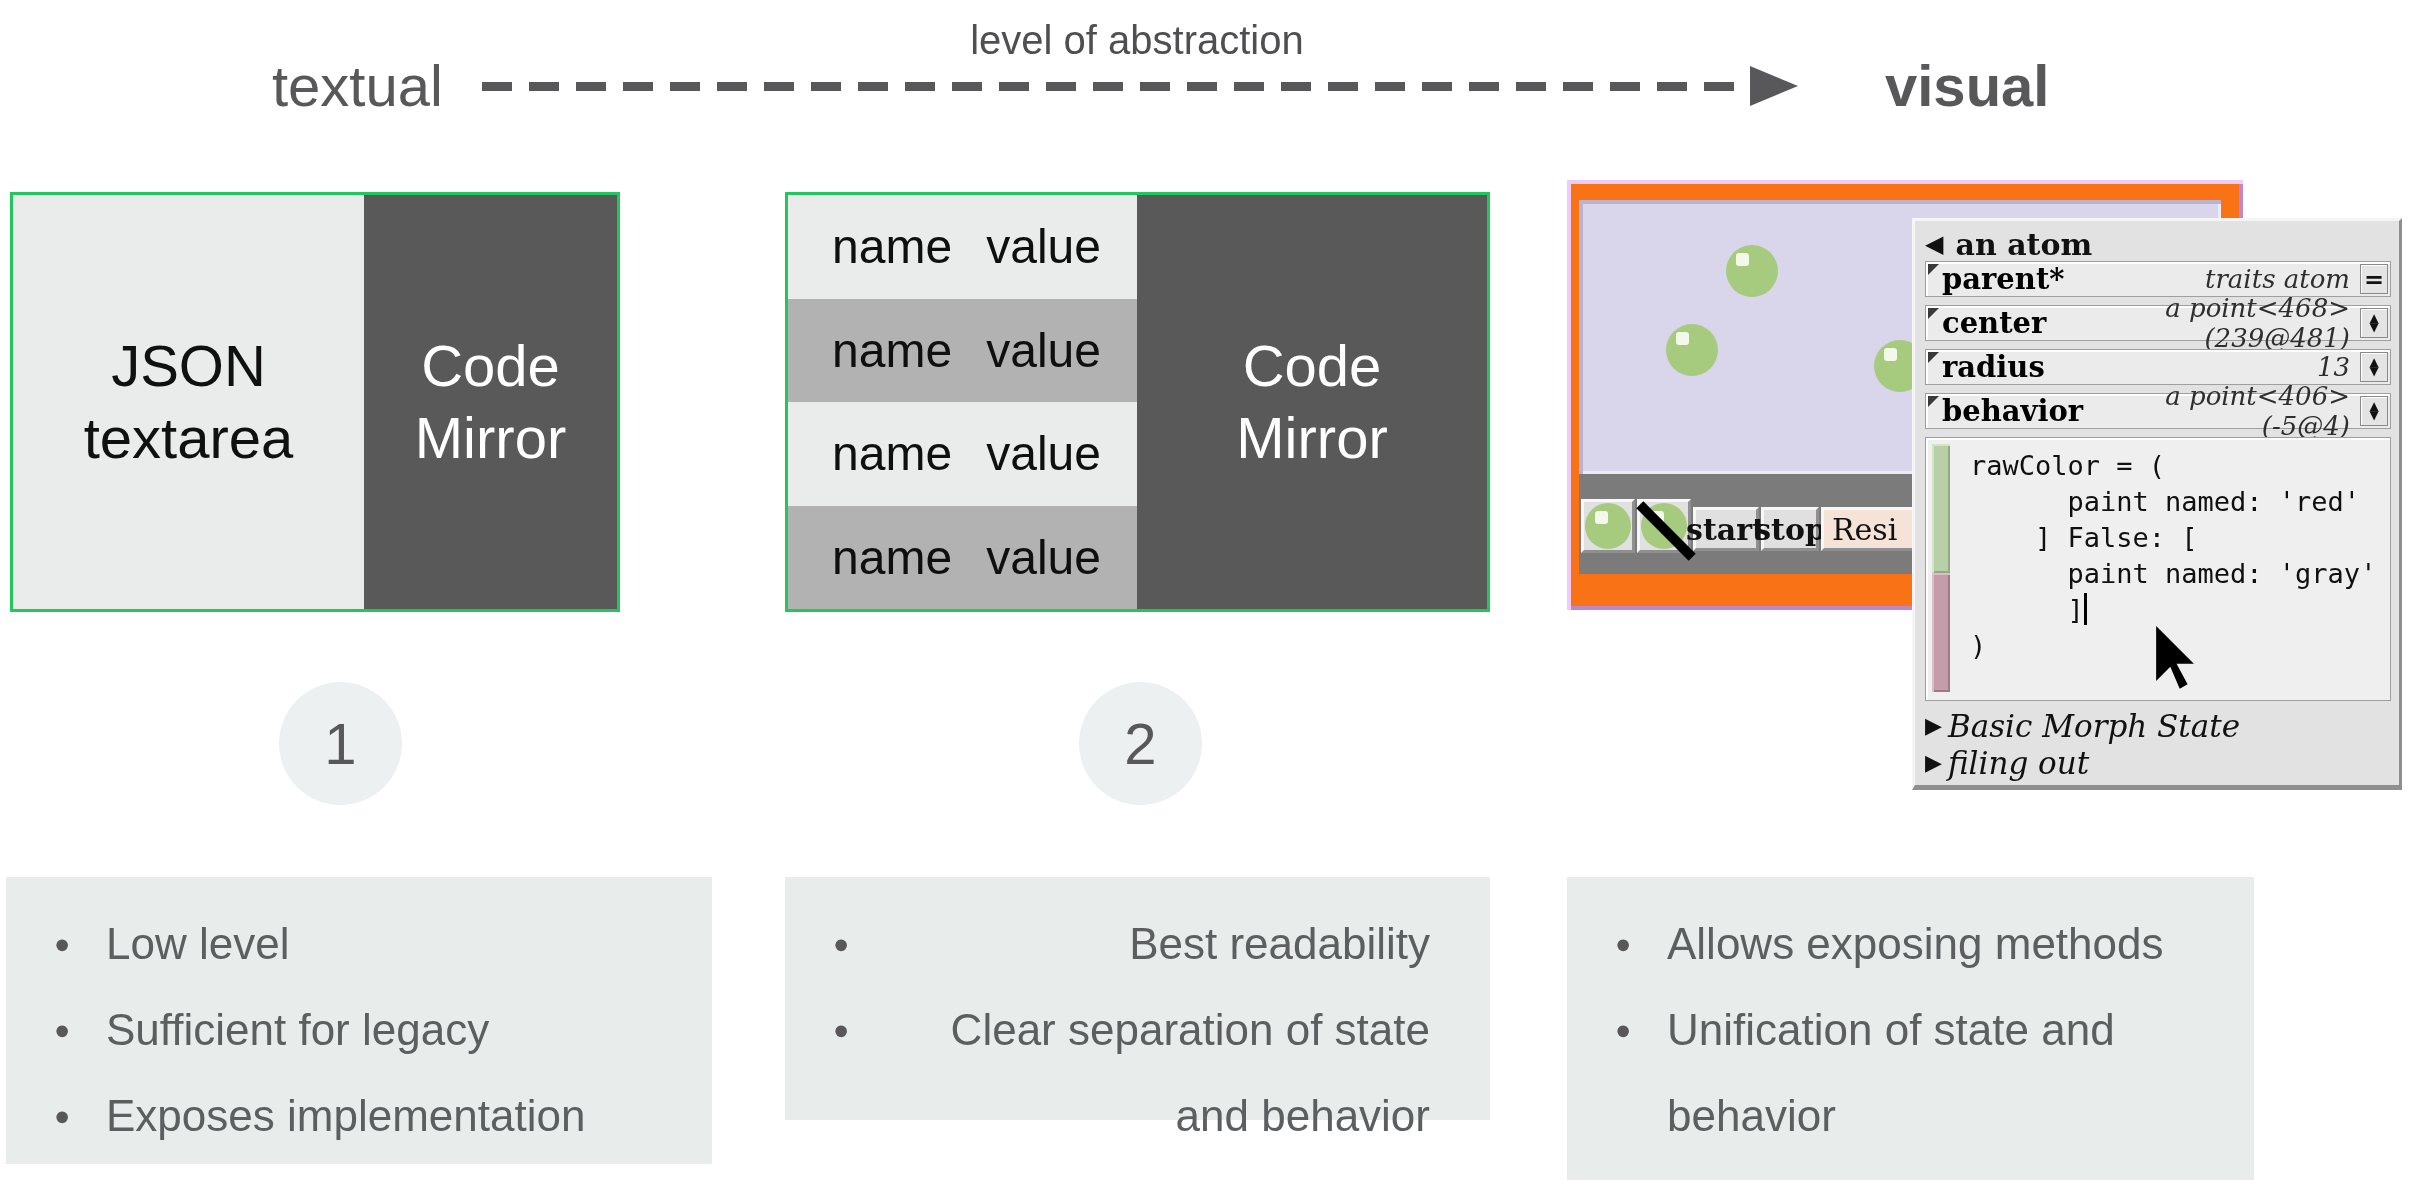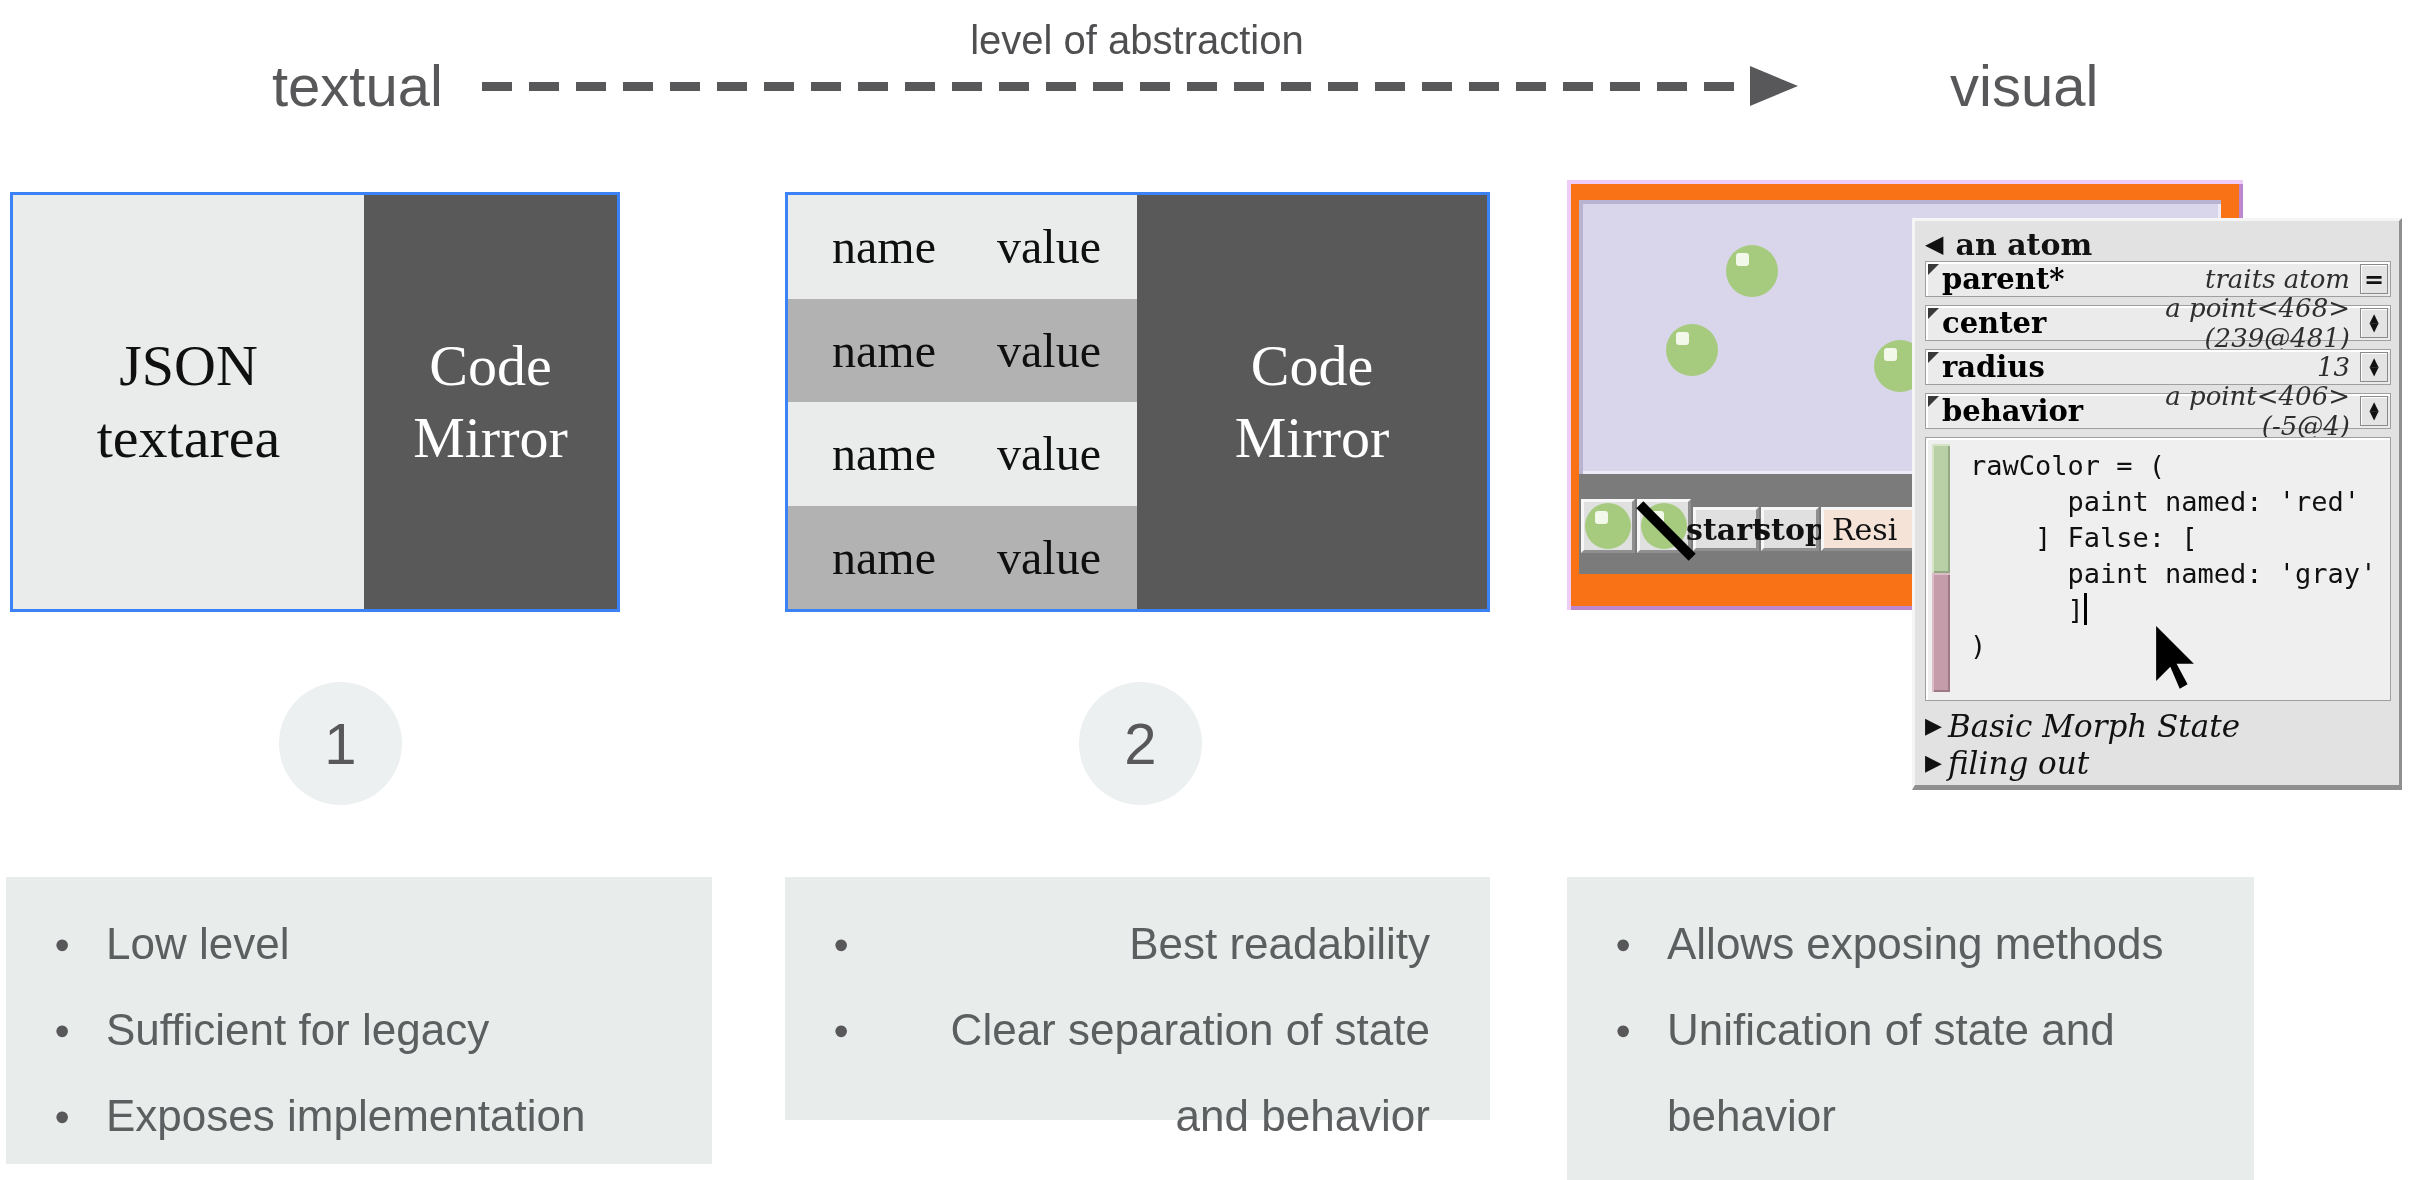--- a/index.html
+++ b/index.html
@@ -9,21 +9,21 @@
   }
   .abs{position:absolute;}
 
   
   .axis-label{font-size:58px;color:#58585a;line-height:1;}
   .axis-mid-label{font-size:40px;color:#4f4f51;line-height:1;width:460px;text-align:center;}
   .dash-line{height:9px;background:repeating-linear-gradient(90deg,#58585a 0 30px,transparent 30px 47px);}
   .arrow-head{width:0;height:0;border-left:48px solid #58585a;border-top:20px solid transparent;border-bottom:20px solid transparent;}
 
   
-  .panel{display:flex;border:3px solid #3b82f6;box-sizing:border-box;background:#b91c1c;font-family:Liberation Serif, serif;}
+  .panel{display:flex;border:3px solid #22c55e;box-sizing:border-box;background:#b91c1c;}
   .panel-half{display:flex;align-items:center;justify-content:center;text-align:center;}
   .panel-light{background:#e9eceb;color:#101010;}
   .panel-dark{background:#595959;color:#ffffff;}
   .panel-big-text{font-size:58px;line-height:1.25;width:260px;}
   .nv-table{display:flex;flex-direction:column;width:349px;}
   .nv-row{flex:1;display:flex;align-items:center;justify-content:space-between;
           padding:0 36px 0 44px;font-size:48px;color:#0f0f0f;}
   .nv-light{background:#e9eceb;}
   .nv-gray{background:#b2b2b2;}
 
@@ -91,21 +91,21 @@
   .disc-row .tri{font-family:"DejaVu Sans",sans-serif;font-size:22px;line-height:1;}
   .disc-row .txt{font-style:italic;font-size:31px;}
 </style>
 </head>
 <body>
 
 <div class="abs axis-label" style="left:272px;top:57px;">textual</div>
 <div class="abs axis-mid-label" style="left:907px;top:20px;">level of abstraction</div>
 <div class="abs dash-line" style="left:482px;top:82px;width:1268px;"></div>
 <div class="abs arrow-head" style="left:1750px;top:66px;"></div>
-<div class="abs axis-label" style="left:1950px;top:57px;">visual</div>
+<div class="abs axis-label" style="left:1885px;top:57px;font-weight:bold;">visual</div>
 
 <div class="abs panel" style="left:10px;top:192px;width:610px;height:420px;">
   <div class="panel-half panel-light" style="width:351px;">
     <div class="panel-big-text">JSON textarea</div>
   </div>
   <div class="panel-half panel-dark" style="flex:1;">
     <div class="panel-big-text" style="width:220px;">Code Mirror</div>
   </div>
 </div>
 

